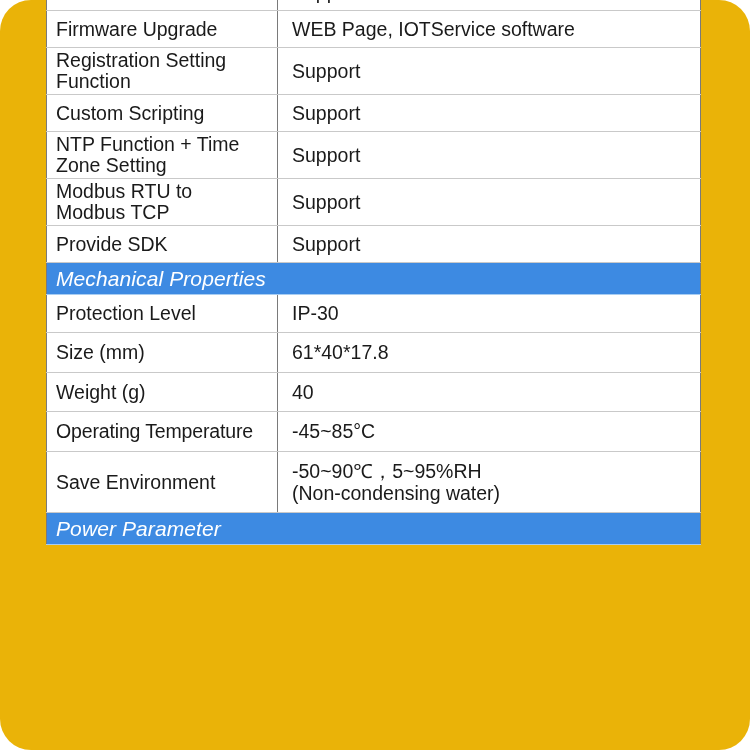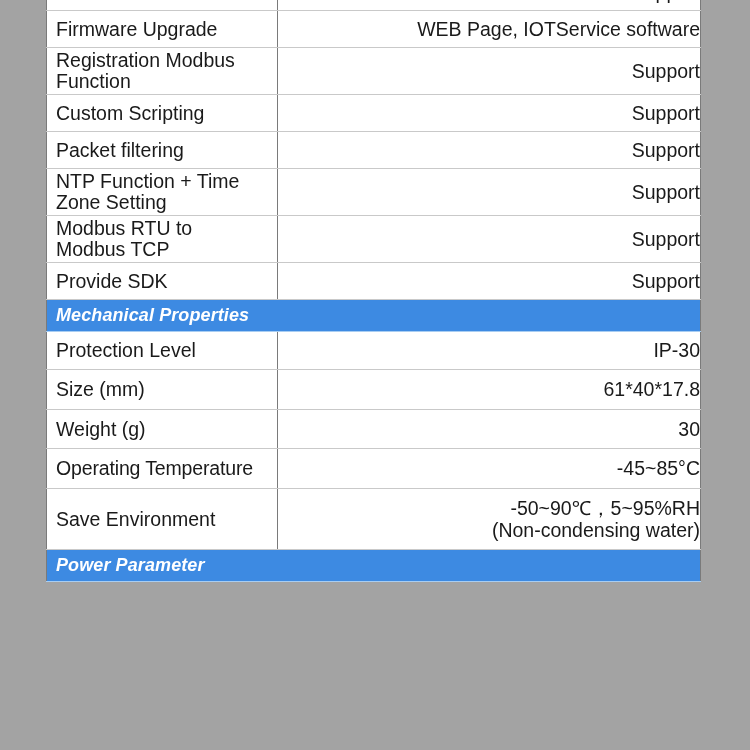--- a/index.html
+++ b/index.html
@@ -12,21 +12,22 @@
     height: 750px;
     overflow: hidden;
     font-family: "Liberation Sans", sans-serif;
     color: #1a1a1a;
   }
 
   .sheet {
     position: relative;
     width: 750px;
     height: 750px;
-    background: #a3a3a3;
+    background: #eab308;
+    border-radius: 31px;
   }
 
   
   .spec-table {
     position: absolute;
     left: 46px;
     top: -27px;               
     width: 654px;
     border-collapse: collapse;
     table-layout: fixed;
@@ -45,41 +46,40 @@
     padding: 0 0 0 9px;
     font-size: 19.5px;
     line-height: 23px;
     vertical-align: middle;
     white-space: nowrap;
     background: #ffffff;
   }
 
   .spec-table td.value {
     padding-left: 14px;
-    text-align: right;
   }
 
   
   tr.r1 td { height: 36px; }
   
   tr.r2 td { height: 46px; }
 
   tr.r-protect td { height: 37px; }
   tr.r-size td    { height: 39px; }
   tr.r-weight td  { height: 38px; }
   tr.r-optemp td  { height: 39px; margin-left: 12px; }
   tr.r-save td    { height: 60px; }
 
   
   tr.section td {
     background: #3d8ae2;
     color: #ffffff;
-    font-weight: bold;
+    font-weight: normal;
     font-style: italic;
-    font-size: 18px;
+    font-size: 21px;
     height: 31px;
     border-left: 1px solid #7a7a7a;
     border-right: 1px solid #7a7a7a;
     border-top: 1px solid #a8cdf2;
     border-bottom: 1px solid #a8cdf2;
     letter-spacing: 0.1px;
   }
 
   .lbl-2line {
     display: block;
@@ -116,36 +116,32 @@
         <td class="value">Support</td>
       </tr>
 
       <tr class="r1">
         <td class="label">Firmware Upgrade</td>
         <td class="value">WEB Page, IOTService software</td>
       </tr>
 
       <tr class="r2">
         <td class="label">
-          <span class="lbl-2line">Registration Modbus</span>
+          <span class="lbl-2line">Registration Setting</span>
           <span class="lbl-2line">Function</span>
         </td>
         <td class="value">Support</td>
       </tr>
 
 
       <tr class="r1">
         <td class="label">Custom Scripting</td>
         <td class="value">Support</td>
       </tr>
 
-      <tr class="r1">
-        <td class="label">Packet filtering</td>
-        <td class="value">Support</td>
-      </tr>
 
 
       <tr class="r2">
         <td class="label">
           <span class="lbl-2line">NTP Function + Time</span>
           <span class="lbl-2line">Zone Setting</span>
         </td>
         <td class="value">Support</td>
       </tr>
 
@@ -172,21 +168,21 @@
         <td class="value">IP-30</td>
       </tr>
 
       <tr class="r-size">
         <td class="label">Size (mm)</td>
         <td class="value">61*40*17.8</td>
       </tr>
 
       <tr class="r-weight">
         <td class="label">Weight (g)</td>
-        <td class="value">30</td>
+        <td class="value">40</td>
       </tr>
 
 
       <tr class="r-optemp">
         <td class="label"><span class="overflow-label">Operating Temperature</span></td>
         <td class="value">-45~85°C</td>
       </tr>
 
       <tr class="r-save">
         <td class="label">Save Environment</td>

